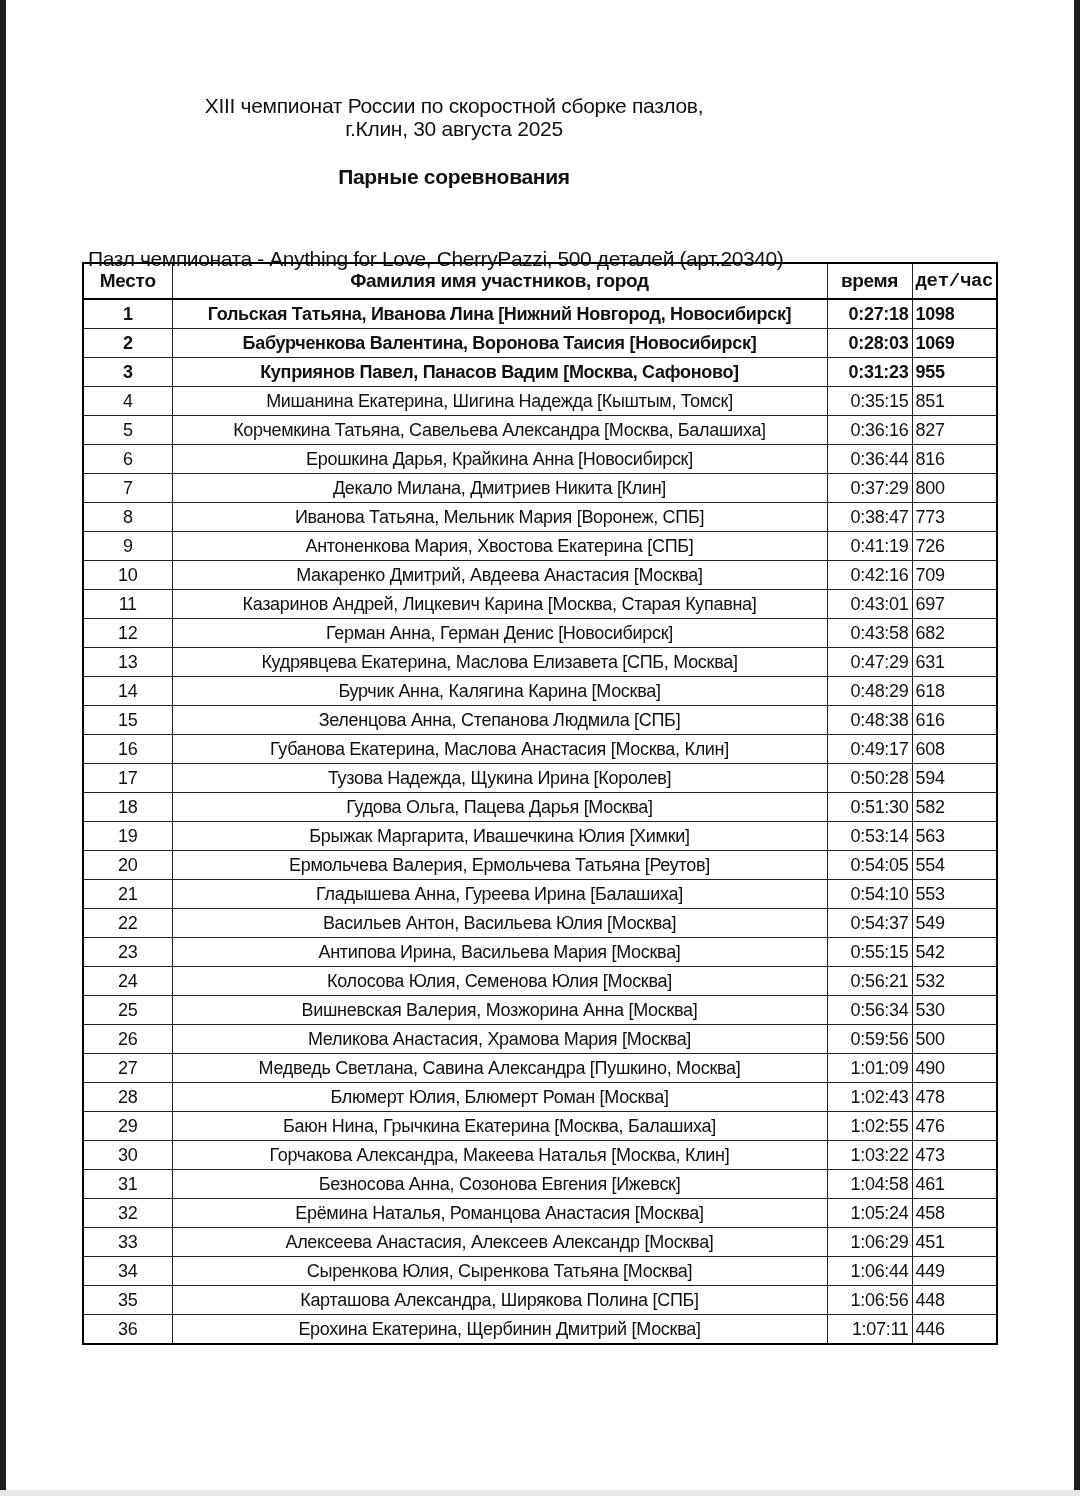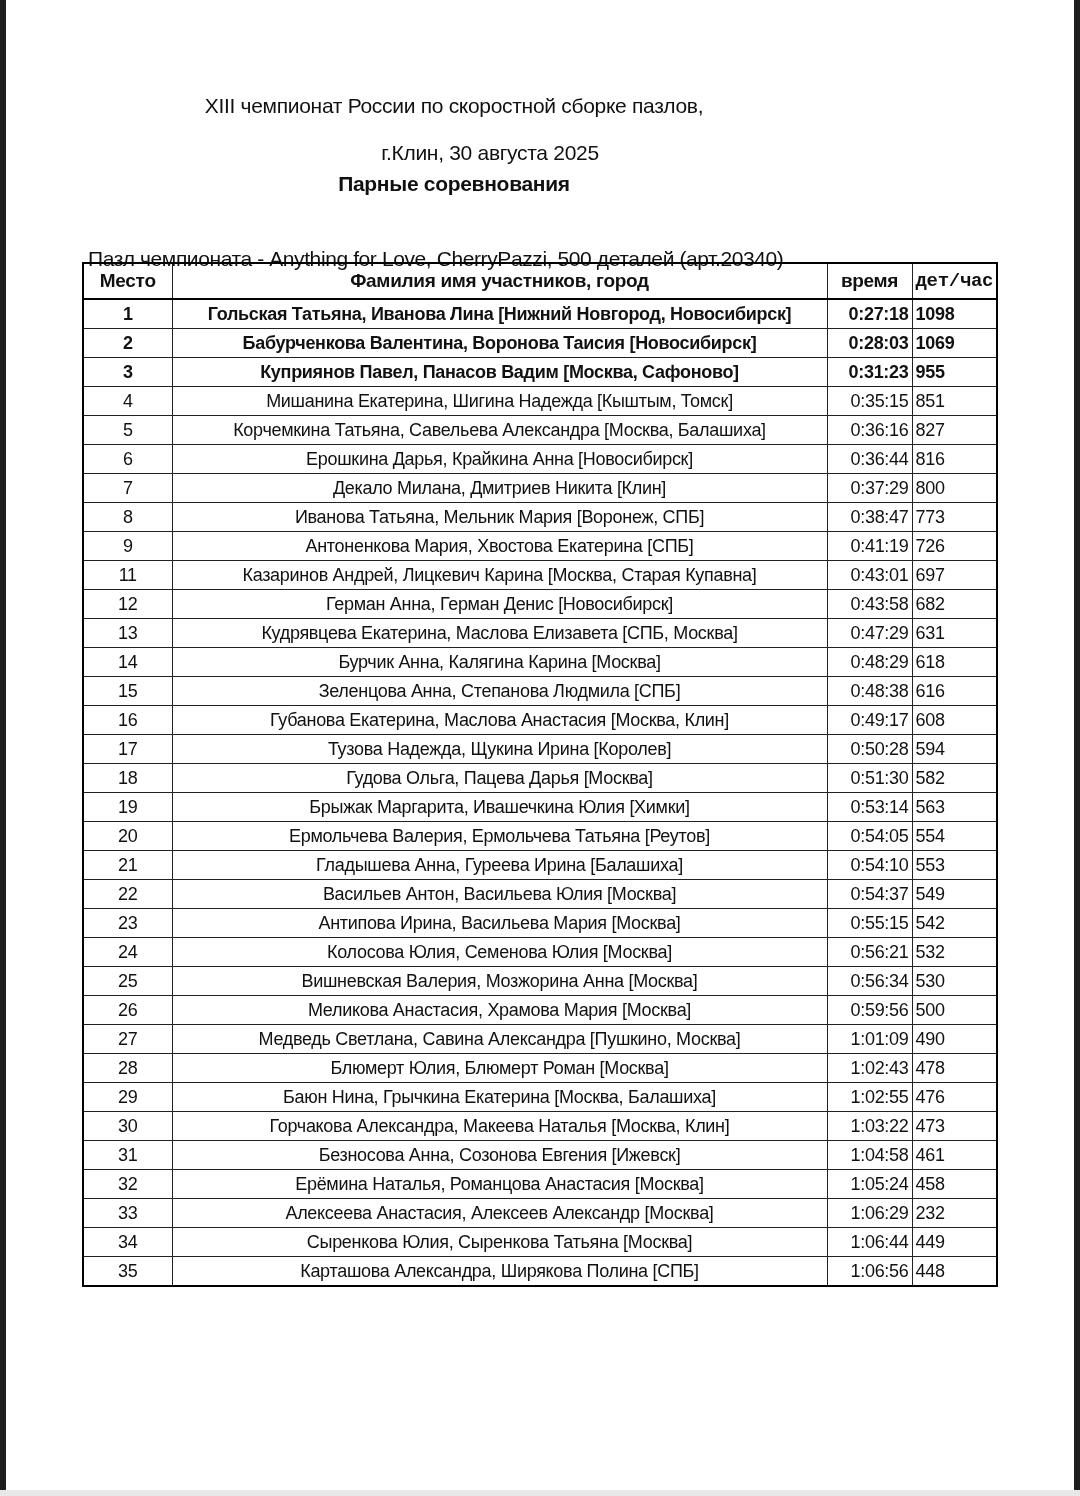--- a/index.html
+++ b/index.html
@@ -12,22 +12,22 @@
     color: #111;
   }
   .edge-left { position: absolute; left: 0; top: 0; width: 6px; height: 1496px; background: #1e1e1e; }
   .edge-right { position: absolute; right: 0; top: 0; width: 6px; height: 1496px; background: #1e1e1e; }
   .edge-bottom { position: absolute; left: 0; bottom: 0; width: 1080px; height: 6px; background: #e8e8e8; }
   .title {
     position: absolute; left: 0; width: 908px; text-align: center;
     font-size: 21px; letter-spacing: -0.3px;
   }
   .t1 { top: 94px; }
-  .t2 { top: 141px; margin-left: 36px; }
-  .t3 { top: 172px; font-weight: bold; }
+  .t2 { top: 117px; }
+  .t3 { top: 165px; font-weight: bold; }
   .subtitle {
     position: absolute; left: 88px; top: 247px;
     font-size: 21px; letter-spacing: -0.4px;
   }
   table.results {
     position: absolute; left: 82px; top: 262px;
     width: 914px;
     border-collapse: collapse;
     border: 2px solid #000;
     table-layout: fixed;
@@ -132,20 +132,26 @@
         <td class="time">0:38:47</td>
         <td class="rate">773</td>
       </tr>
       <tr>
         <td class="place">9</td>
         <td class="name">Антоненкова Мария, Хвостова Екатерина [СПБ]</td>
         <td class="time">0:41:19</td>
         <td class="rate">726</td>
       </tr>
       <tr>
+        <td class="place">10</td>
+        <td class="name">Макаренко Дмитрий, Авдеева Анастасия [Москва]</td>
+        <td class="time">0:42:16</td>
+        <td class="rate">709</td>
+      </tr>
+      <tr>
         <td class="place">11</td>
         <td class="name">Казаринов Андрей, Лицкевич Карина [Москва, Старая Купавна]</td>
         <td class="time">0:43:01</td>
         <td class="rate">697</td>
       </tr>
       <tr>
         <td class="place">12</td>
         <td class="name">Герман Анна, Герман Денис [Новосибирск]</td>
         <td class="time">0:43:58</td>
         <td class="rate">682</td>
@@ -267,28 +273,34 @@
       <tr>
         <td class="place">32</td>
         <td class="name">Ерёмина Наталья, Романцова Анастасия [Москва]</td>
         <td class="time">1:05:24</td>
         <td class="rate">458</td>
       </tr>
       <tr>
         <td class="place">33</td>
         <td class="name">Алексеева Анастасия, Алексеев Александр [Москва]</td>
         <td class="time">1:06:29</td>
-        <td class="rate">232</td>
+        <td class="rate">451</td>
       </tr>
       <tr>
         <td class="place">34</td>
         <td class="name">Сыренкова Юлия, Сыренкова Татьяна [Москва]</td>
         <td class="time">1:06:44</td>
         <td class="rate">449</td>
       </tr>
       <tr>
         <td class="place">35</td>
         <td class="name">Карташова Александра, Ширякова Полина [СПБ]</td>
         <td class="time">1:06:56</td>
         <td class="rate">448</td>
       </tr>
+      <tr>
+        <td class="place">36</td>
+        <td class="name">Ерохина Екатерина, Щербинин Дмитрий [Москва]</td>
+        <td class="time">1:07:11</td>
+        <td class="rate">446</td>
+      </tr>
     </tbody>
 </table>
 
 </body></html>

